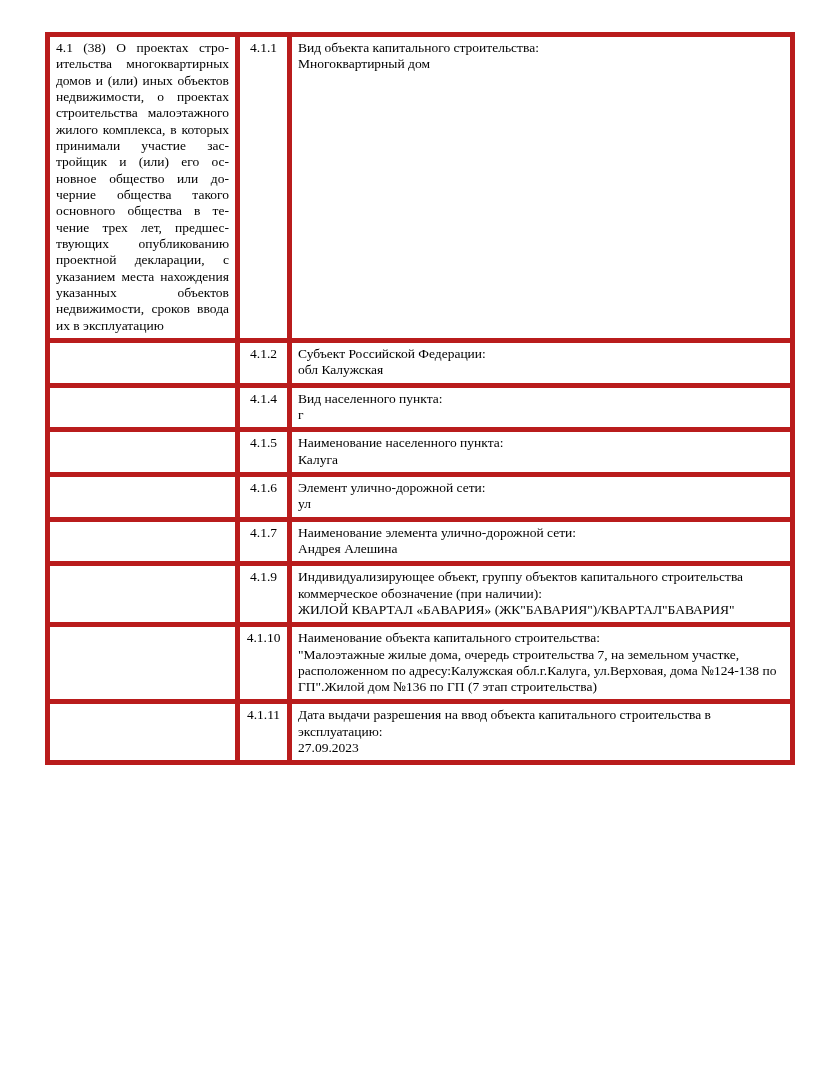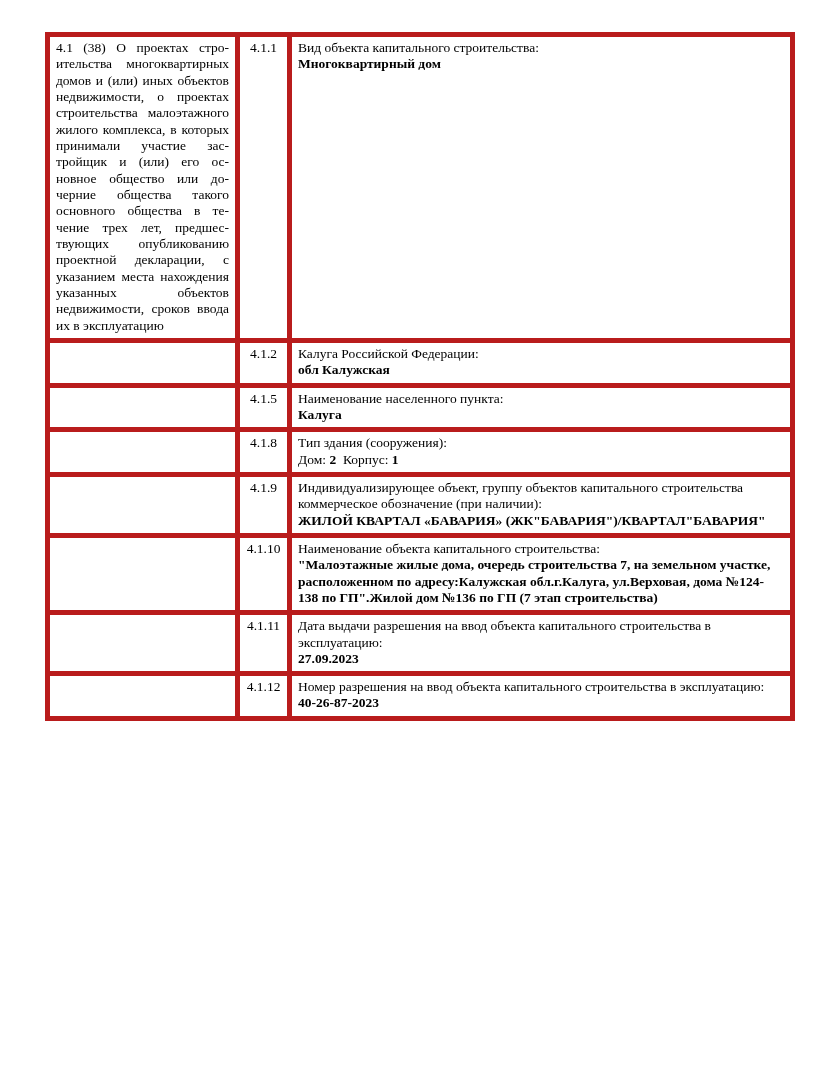--- a/index.html
+++ b/index.html
@@ -52,21 +52,21 @@
     padding-left: 8px;
     padding-right: 8px;
   }
   td.vmid { vertical-align: middle; }
   .lbl {
     display: block;
     font-weight: normal;
   }
   .v {
     display: block;
-    font-weight: bold;
+    font-weight: normal;
   }
   .inline-v {
     font-weight: bold;
   }
 </style>
 </head>
 <body>
 
 <div class="page">
   <table class="decl">
@@ -88,50 +88,70 @@
           <span class="v">Многоквартирный дом</span>
         </td>
       </tr>
 
       <tr>
         <td class="desc">&nbsp;</td>
         <td class="num vmid">
           <span>4.1.2</span>
         </td>
         <td class="val">
-          <span class="lbl">Калуга Российской Федерации:</span>
+          <span class="lbl">Субъект Российской Федерации:</span>
           <span class="v">обл Калужская</span>
         </td>
       </tr>
 
 
+      <tr>
+        <td class="desc">&nbsp;</td>
+        <td class="num vmid">
+          <span>4.1.4</span>
+        </td>
+        <td class="val">
+          <span class="lbl">Вид населенного пункта:</span>
+          <span class="v">г</span>
+        </td>
+      </tr>
 
       <tr>
         <td class="desc">&nbsp;</td>
         <td class="num vmid">
           <span>4.1.5</span>
         </td>
         <td class="val">
           <span class="lbl">Наименование населенного пункта:</span>
           <span class="v">Калуга</span>
         </td>
       </tr>
 
-
+      <tr>
+        <td class="desc">&nbsp;</td>
+        <td class="num vmid">
+          <span>4.1.6</span>
+        </td>
+        <td class="val">
+          <span class="lbl">Элемент улично-дорожной сети:</span>
+          <span class="v">ул</span>
+        </td>
+      </tr>
 
       <tr>
         <td class="desc">&nbsp;</td>
         <td class="num vmid">
-          <span>4.1.8</span>
+          <span>4.1.7</span>
         </td>
         <td class="val">
-          <span class="lbl">Тип здания (сооружения):</span>
-          <span class="lbl"><span>Дом:</span> <span class="inline-v">2</span>&nbsp; <span>Корпус:</span> <span class="inline-v">1</span></span>
+          <span class="lbl">Наименование элемента улично-дорожной сети:</span>
+          <span class="v">Андрея Алешина</span>
         </td>
       </tr>
+
 
       <tr>
         <td class="desc">&nbsp;</td>
         <td class="num vmid">
           <span>4.1.9</span>
         </td>
         <td class="val">
           <span class="lbl">Индивидуализирующее объект, группу объектов капитального стро­ительства коммерческое обозначение (при наличии):</span>
           <span class="v">ЖИЛОЙ КВАРТАЛ «БАВАРИЯ» (ЖК"БАВАРИЯ")/КВАР­ТАЛ"БАВАРИЯ"</span>
         </td>
@@ -152,26 +172,16 @@
         <td class="desc">&nbsp;</td>
         <td class="num vmid">
           <span>4.1.11</span>
         </td>
         <td class="val">
           <span class="lbl">Дата выдачи разрешения на ввод объекта капитального строительства в эксплуатацию:</span>
           <span class="v">27.09.2023</span>
         </td>
       </tr>
 
-      <tr>
-        <td class="desc">&nbsp;</td>
-        <td class="num vmid">
-          <span>4.1.12</span>
-        </td>
-        <td class="val">
-          <span class="lbl">Номер разрешения на ввод объекта капитального строительства в экс­плуатацию:</span>
-          <span class="v">40-26-87-2023</span>
-        </td>
-      </tr>
 
     </tbody>
   </table>
 </div>
 
 </body></html>

